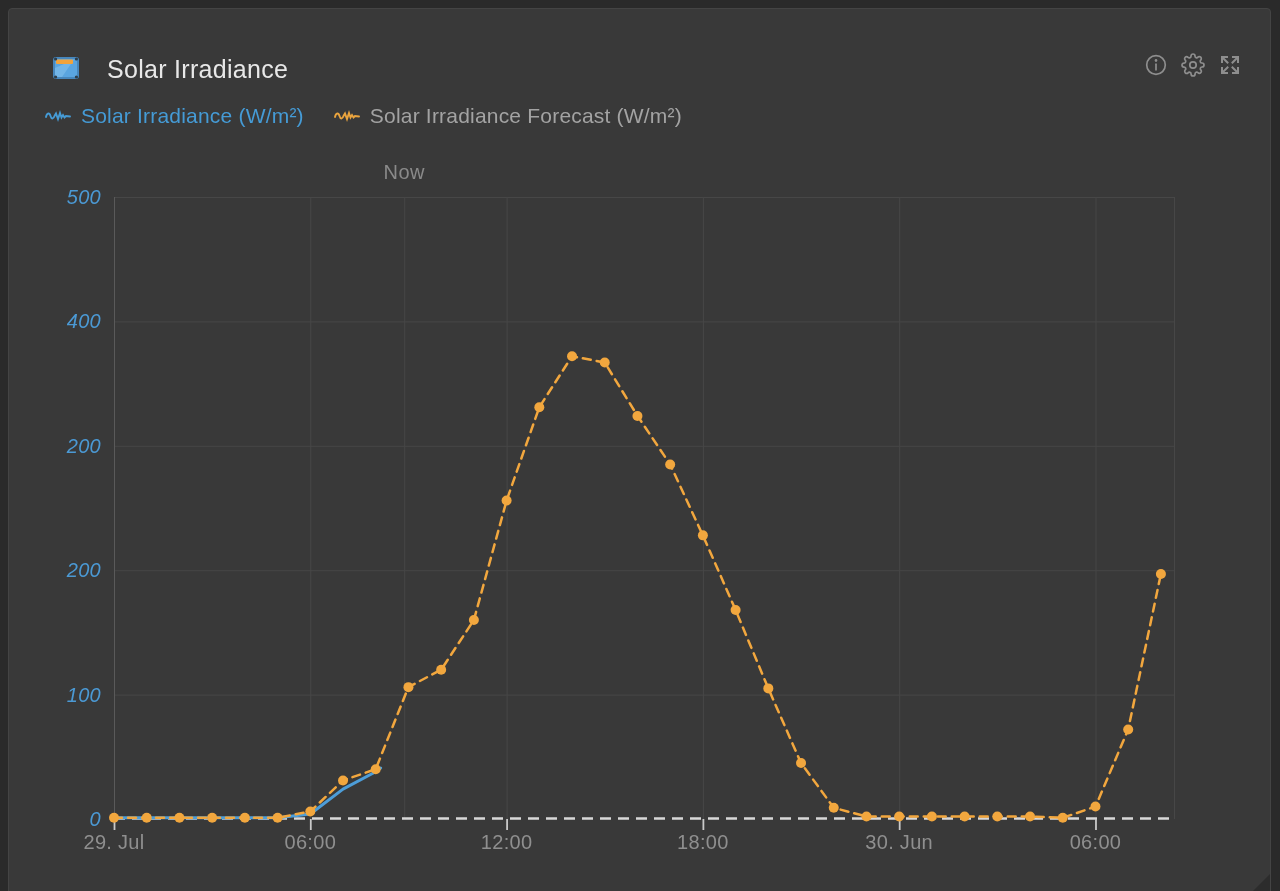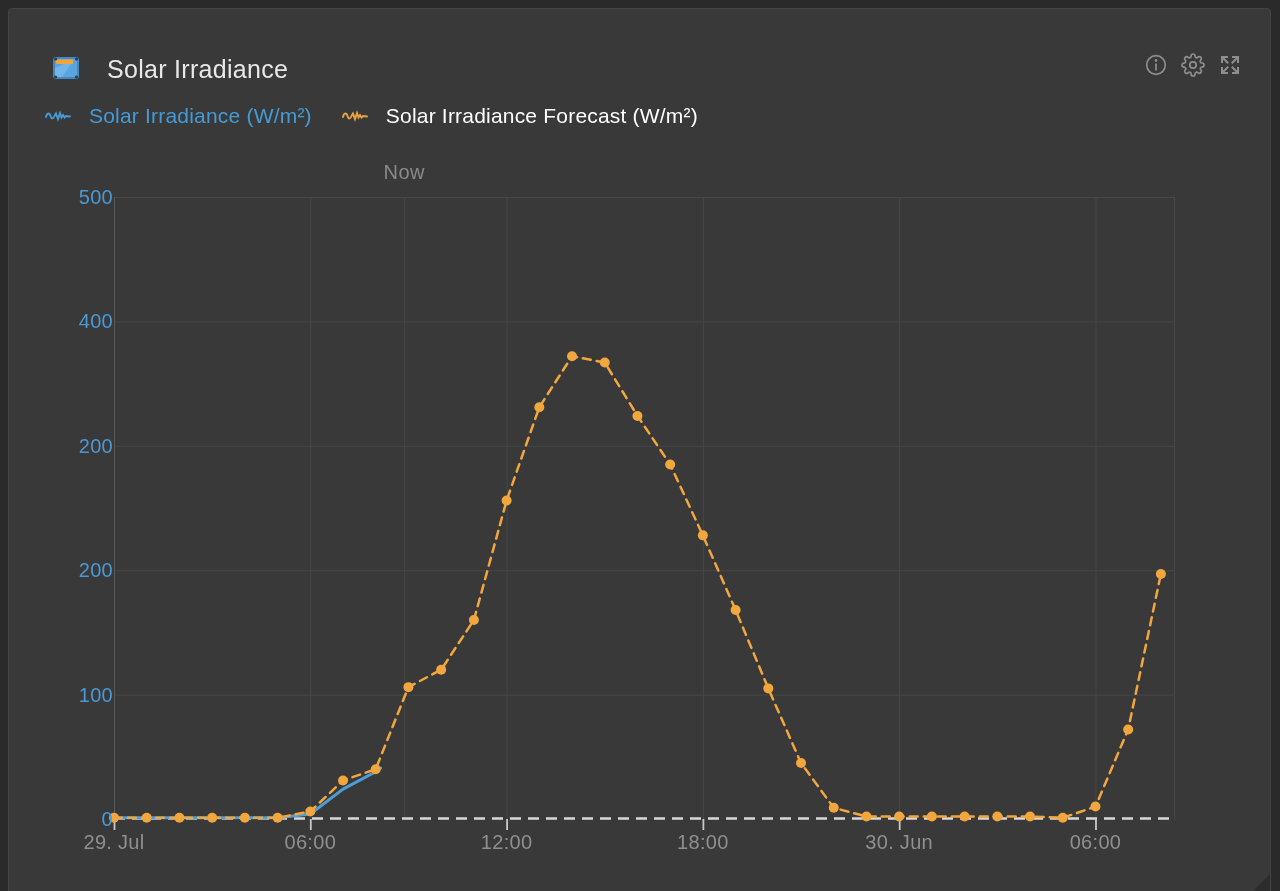--- a/index.html
+++ b/index.html
@@ -18,32 +18,32 @@
     position:absolute;left:98px;top:46px;font-size:25px;color:#e8e8e8;
     letter-spacing:.3px;
   }
   .header-actions{
     position:absolute;top:44px;right:28px;display:flex;gap:13px;align-items:center;
   }
   .header-actions .hicon{width:24px;height:24px;cursor:pointer;opacity:.85;}
   .legend{
     position:absolute;left:36px;top:95px;display:flex;gap:30px;align-items:center;
   }
-  .legend-item{display:flex;align-items:center;gap:17px;cursor:pointer;text-align:right;}
+  .legend-item{display:flex;align-items:center;gap:9px;cursor:pointer;text-align:right;}
   .legend-label{font-size:21px;letter-spacing:.2px;}
   .legend-item.actual .legend-label{color:#459bd6;}
-  .legend-item.forecast .legend-label{color:#ffffff;}
+  .legend-item.forecast .legend-label{color:#a3a3a3;}
   .now-label{
     position:absolute;top:152px;transform:translateX(-50%);
     font-size:20px;color:#8a8a8a;letter-spacing:.4px;
   }
   #plot-svg{position:absolute;left:105px;top:188px;overflow:visible;}
   .y-label{
-    position:absolute;left:16px;width:88px;text-align:right;
-    font-size:20px;line-height:24px;color:#4b99d4;letter-spacing:.3px;
+    position:absolute;left:4px;width:88px;text-align:right;
+    font-size:20px;line-height:24px;color:#4b99d4;letter-spacing:.3px;font-style:italic;
   }
   .x-label{
     position:absolute;transform:translateX(-50%);top:821px;
     font-size:20px;line-height:24px;color:#8f8f8f;letter-spacing:.3px;white-space:nowrap;
   }
   .resize-handle{
     position:absolute;right:0;bottom:0;width:0;height:0;
     border-left:22px solid transparent;border-bottom:22px solid #2c2c2c;
     cursor:nwse-resize;
   }

